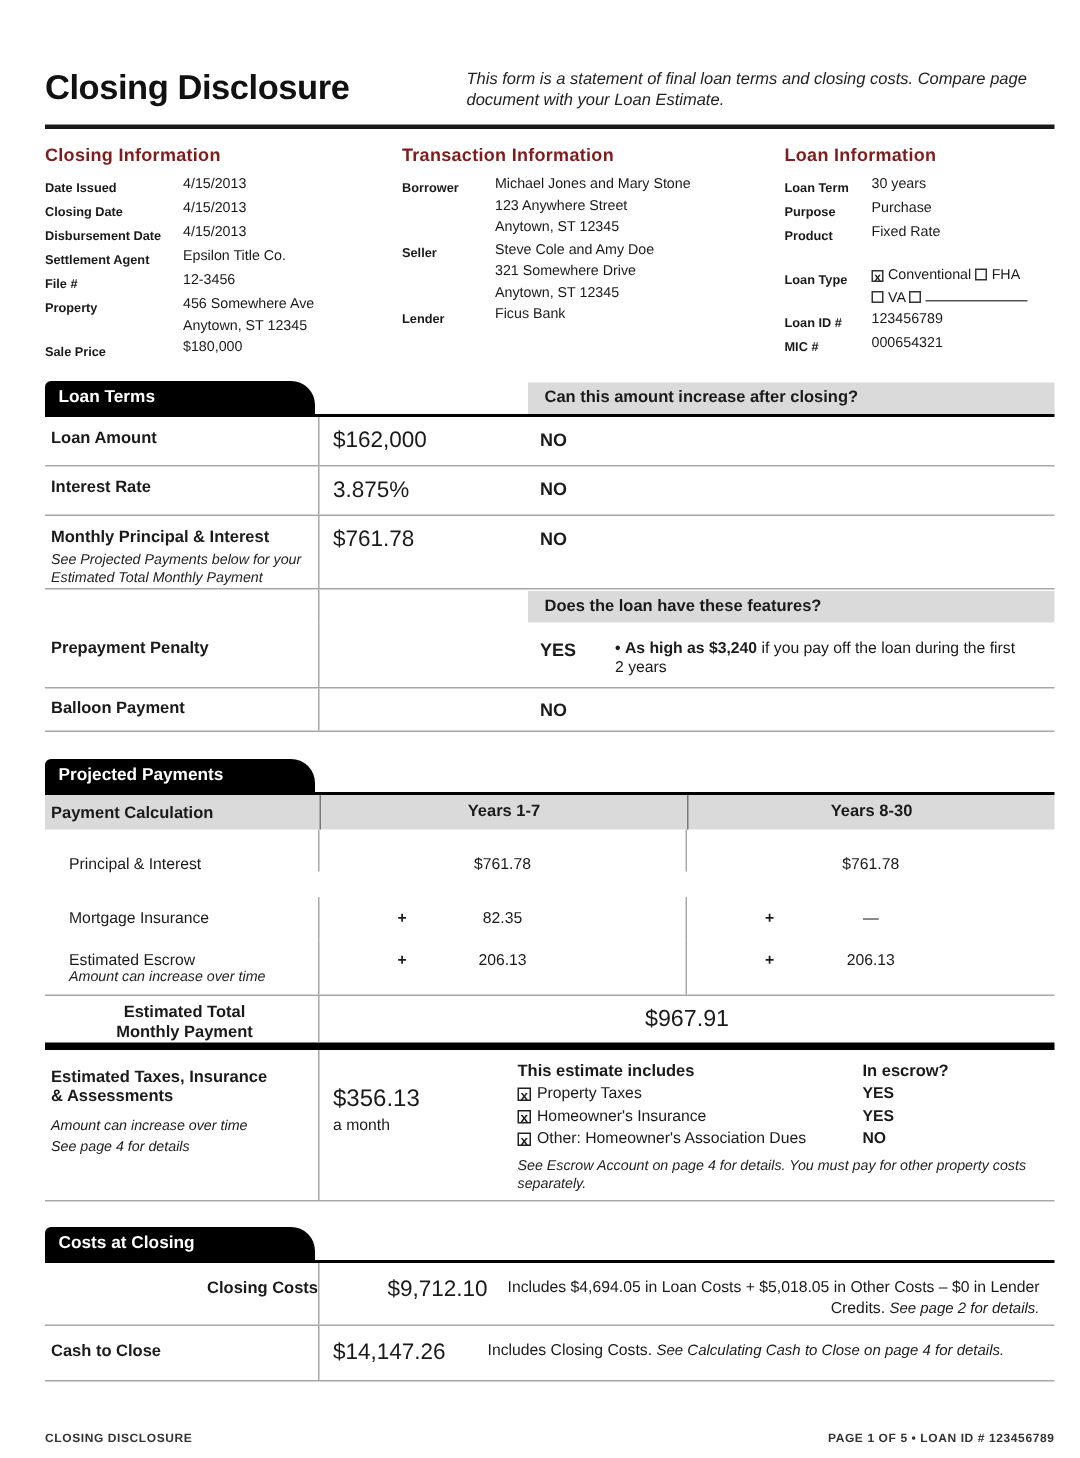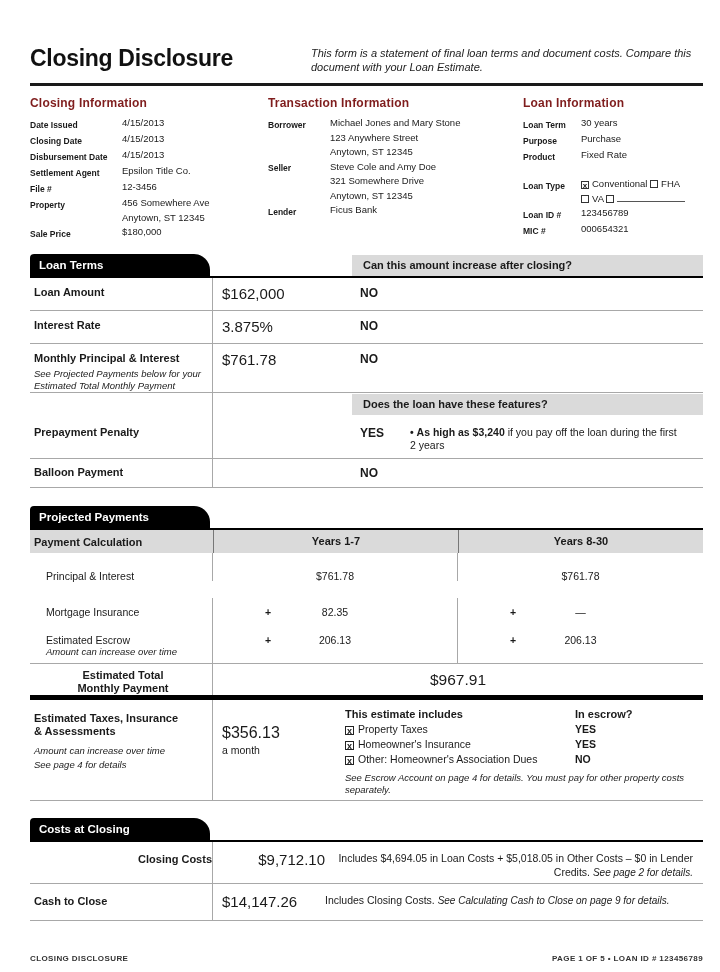--- a/index.html
+++ b/index.html
@@ -107,21 +107,21 @@
 
   .sp { display:inline; }
 </style>
 </head>
 <body>
 
 <div class="page">
 
   <div class="doc-header">
     <div class="doc-title">Closing Disclosure</div>
-    <div class="doc-note">This form is a statement of final loan terms and document costs. Compare this document with your Loan Estimate.</div>
+    <div class="doc-note">This form is a statement of final loan terms and closing costs. Compare page document with your Loan Estimate.</div>
   </div>
   <div class="header-rule"></div>
 
   <div class="info-grid">
 
     <div class="info-col1">
       <div class="info-heading">Closing Information</div>
       <div class="info-row">
         <div class="info-label">Date Issued</div>
         <div class="info-value">4/15/2013</div>
@@ -383,21 +383,21 @@
       <div class="cc-amt">$9,712.10</div>
       <div class="cc-note">
         <span>Includes $4,694.05 in Loan Costs + $5,018.05 in Other Costs – $0 in Lender Credits. </span><span class="it">See page 2 for details.</span>
       </div>
     </div>
 
     <div class="cc-row r2">
       <div class="cc-label">Cash to Close</div>
       <div class="cc-amt">$14,147.26</div>
       <div class="cc-note">
-        <span>Includes Closing Costs. </span><span class="it">See Calculating Cash to Close on page 9 for details.</span>
+        <span>Includes Closing Costs. </span><span class="it">See Calculating Cash to Close on page 4 for details.</span>
       </div>
     </div>
   </div>
 
   <div class="footer">
     <div>CLOSING DISCLOSURE</div>
     <div>PAGE 1 OF 5 • LOAN ID # 123456789</div>
   </div>
 
 </div>

